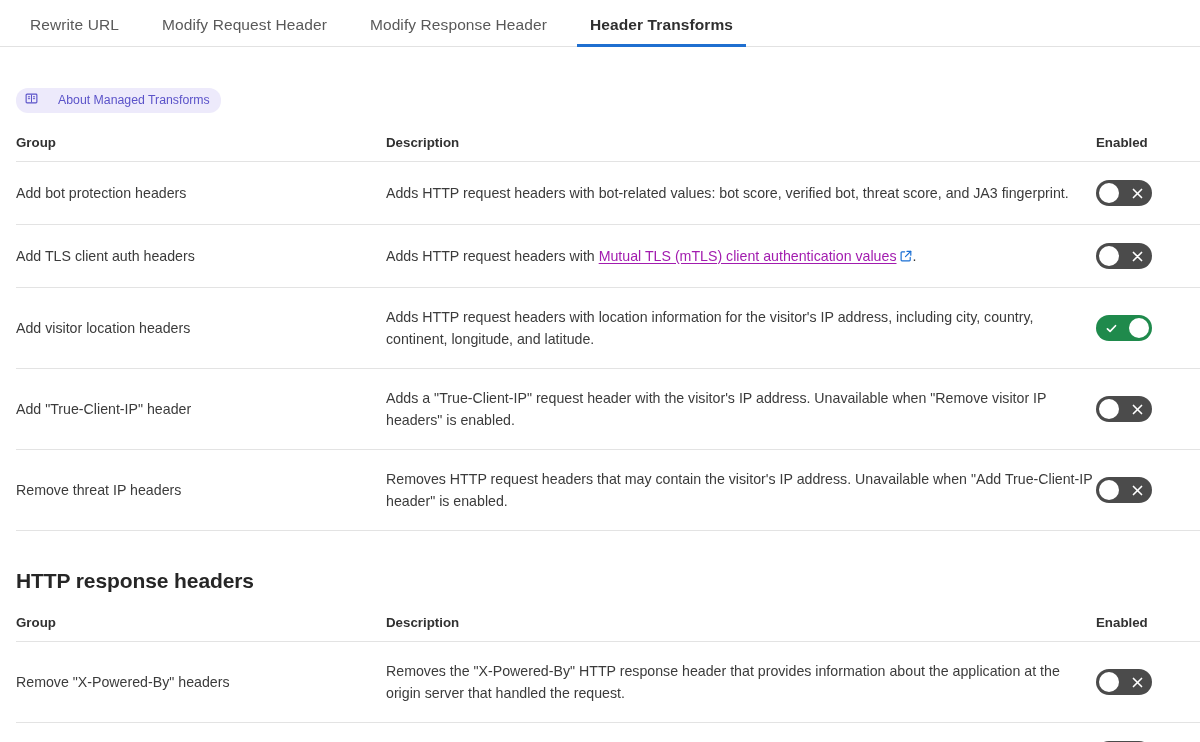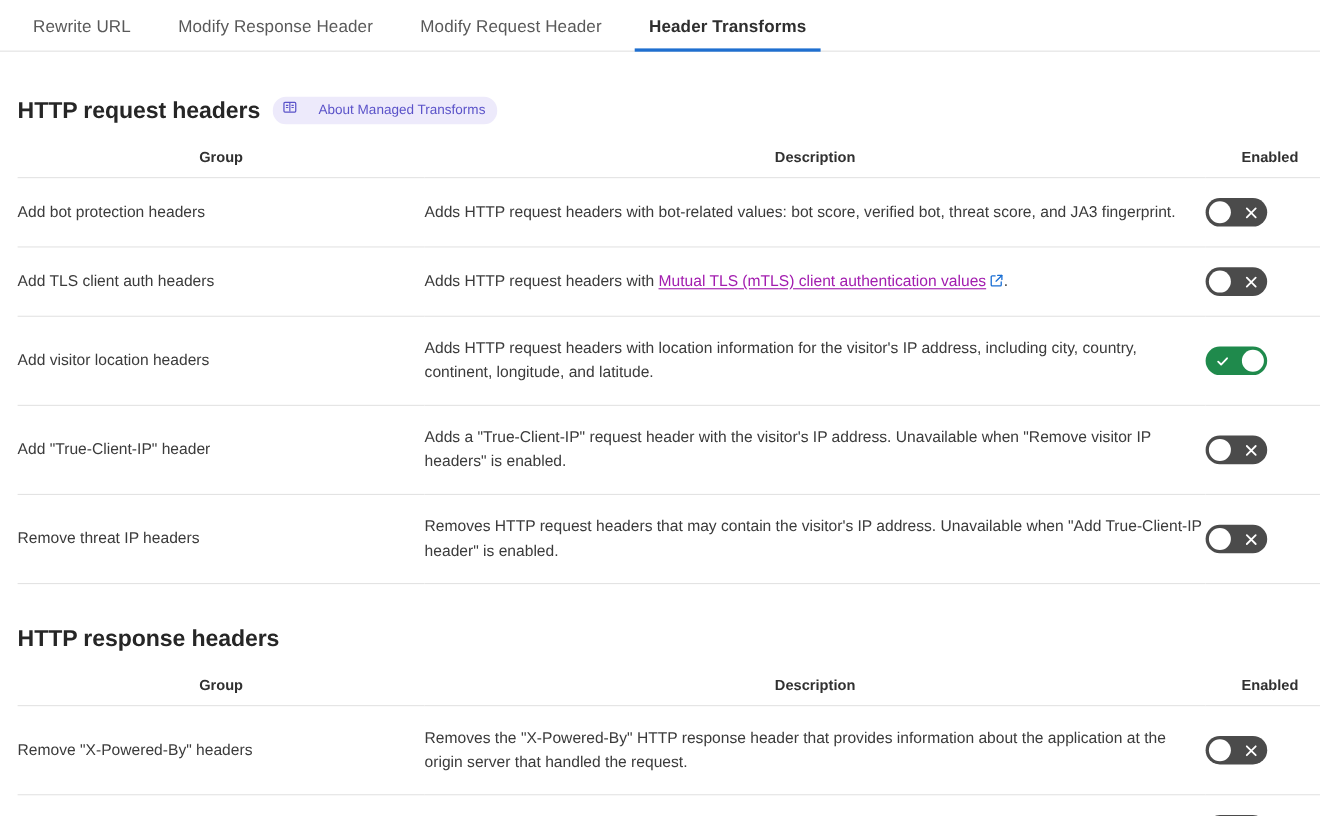--- a/index.html
+++ b/index.html
@@ -88,21 +88,21 @@
   }
   .book-icon { display: block; }
 
   
   table.mt {
     width: 100%;
     border-collapse: collapse;
     table-layout: fixed;
   }
   table.mt th {
-    text-align: center;
+    text-align: left;
     font-size: 13.3px;
     font-weight: 700;
     color: #313131;
     padding: 0 0 11px 0;
     border-bottom: 1px solid #e3e3e3;
     vertical-align: bottom;
   }
   table.mt td {
     border-bottom: 1px solid #e3e3e3;
     vertical-align: middle;
@@ -182,36 +182,35 @@
 </head>
 <body>
 
 <div class="page">
 
   <div class="tabbar">
     <div class="tab">
       <span>Rewrite URL</span>
     </div>
     <div class="tab">
+      <span>Modify Request Header</span>
+    </div>
+    <div class="tab">
       <span>Modify Response Header</span>
-    </div>
-    <div class="tab">
-      <span>Modify Request Header</span>
     </div>
     <div class="tab active">
       <span>Header Transforms</span>
     </div>
   </div>
 
   <div class="after-tabs"></div>
 
   <div class="section">
 
     <div class="sec-head-row">
-      <div class="sec-title">HTTP request headers</div>
       <div class="badge">
         <span class="book-icon">
           <svg width="13" height="13" viewBox="0 0 16 16" fill="none" xmlns="http://www.w3.org/2000/svg">
             <rect x="1.4" y="2.6" width="13.2" height="10.8" rx="1.1" stroke="#5b53c9" stroke-width="1.4"></rect>
             <line x1="8" y1="3.3" x2="8" y2="12.7" stroke="#5b53c9" stroke-width="1.3"></line>
             <line x1="3.6" y1="5.9" x2="6.3" y2="5.9" stroke="#5b53c9" stroke-width="1.2"></line>
             <line x1="3.6" y1="8.2" x2="6.3" y2="8.2" stroke="#5b53c9" stroke-width="1.2"></line>
             <line x1="9.8" y1="5.9" x2="12.4" y2="5.9" stroke="#5b53c9" stroke-width="1.2"></line>
             <line x1="9.8" y1="8.2" x2="12.4" y2="8.2" stroke="#5b53c9" stroke-width="1.2"></line>
           </svg>

